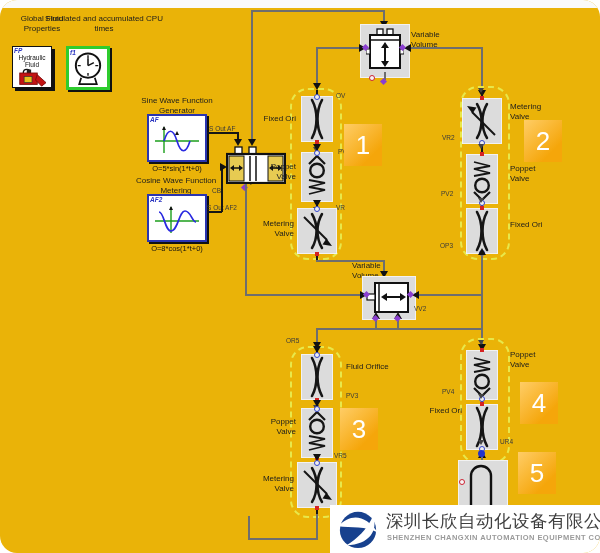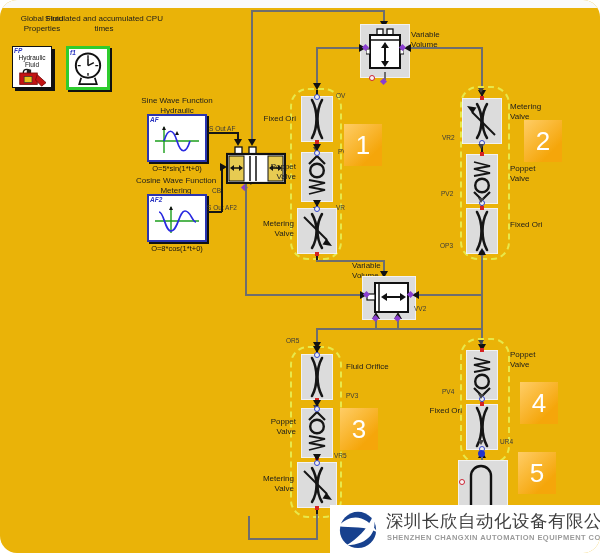--- a/index.html
+++ b/index.html
@@ -143,21 +143,21 @@
       </svg>
   </div>
   <div class="lbl ctr" style="left:44px;top:14px;width:120px;text-align:center;">Simulated and accumulated CPU times</div>
   <div class="clkblk" style="left:66px;top:46px;width:38px;height:38px;">
     <span class="tag">f1</span>
     <svg style="position:absolute;left:1px;top:1px;width:36px;height:37px;">
         <use href="#s-clk"></use>
       </svg>
   </div>
 
-  <div class="lbl ctr" style="left:136px;top:96px;width:82px;">Sine Wave Function Hydraulic</div>
+  <div class="lbl ctr" style="left:136px;top:96px;width:82px;">Sine Wave Function Generator</div>
   <div class="srcblk" style="left:147px;top:114px;width:56px;height:44px;">
     <span class="tag">AF</span>
     <svg style="position:absolute;left:2px;top:8px;width:52px;height:32px;">
         <use href="#s-sin"></use>
       </svg>
   </div>
   <div class="formula" style="left:136px;top:164px;width:82px;">O=5*sin(1*t+0)</div>
   <div class="plb" style="left:209px;top:125px;">S Out AF</div>
 
   <div class="lbl ctr" style="left:134px;top:176px;width:84px;">Cosine Wave Function Metering</div>

